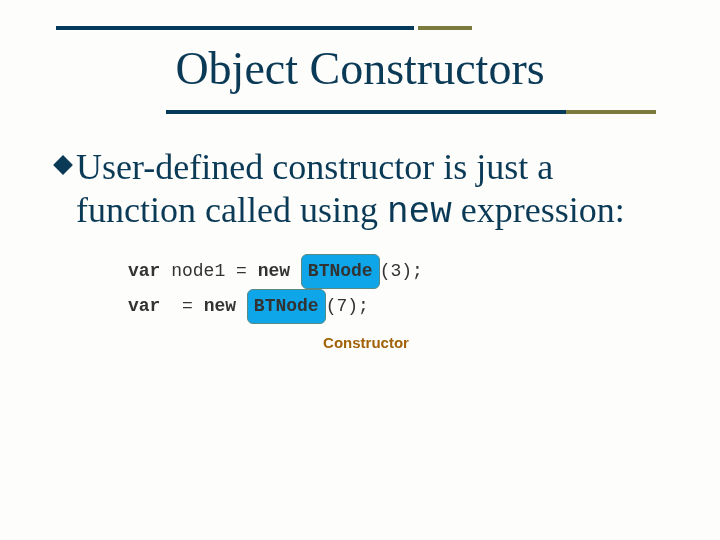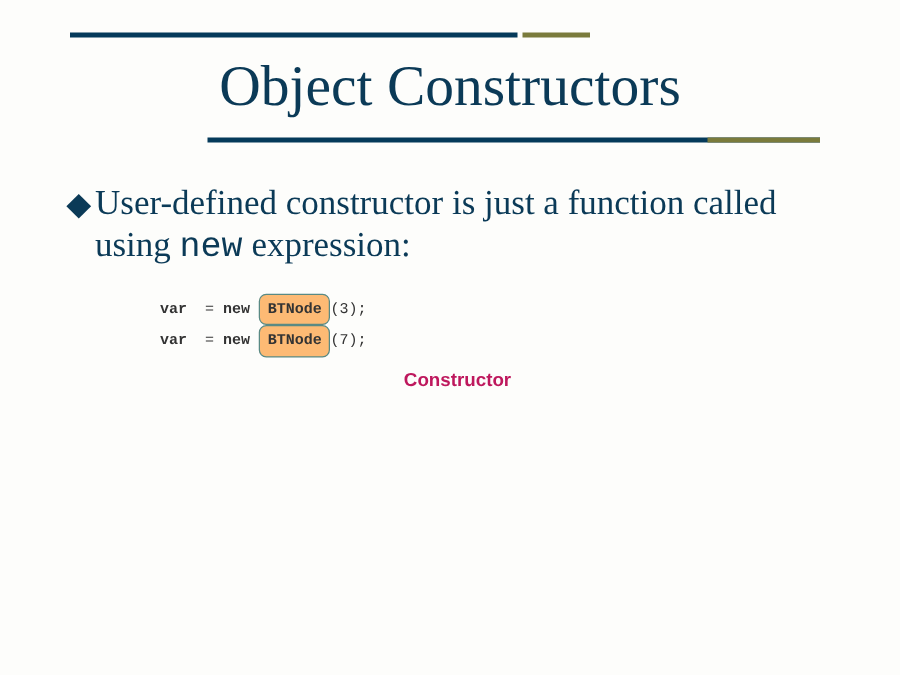--- a/index.html
+++ b/index.html
@@ -10,30 +10,30 @@
   .rule-top-olive { position: absolute; left: 418px; top: 26px; width: 54px; height: 4px; background: #7a7b3c; }
 
   .title { position: absolute; left: 0; top: 42px; width: 720px; text-align: center; font-size: 46px; color: #0b3a57; }
 
   .rule-mid { position: absolute; left: 166px; top: 110px; width: 490px; height: 4px; background: #053a5a; }
   .rule-mid-olive { position: absolute; left: 566px; top: 110px; width: 90px; height: 4px; background: #7a7b3c; }
 
   .body { position: absolute; left: 56px; top: 146px; width: 620px; }
   .para { display: flex; align-items: flex-start; margin-bottom: 20px; }
   .bullet { flex: 0 0 auto; width: 14px; height: 14px; transform: rotate(45deg); background: #0b3a57; margin-top: 12px; margin-right: 6px; }
-  .para-text { font-size: 28px; color: #0b3a57; line-height: 1.2; }
+  .para-text { font-size: 36px; color: #0b3a57; line-height: 1.2; }
   .para-text .mono { font-family: "Courier New", monospace; }
 
   .code { margin: 14px 0 10px 72px; }
-  .code-line { font-family: "Courier New", monospace; font-size: 12px; color: #333; line-height: 1.6; display: flex; align-items: center; }
+  .code-line { font-family: "Courier New", monospace; font-size: 18px; color: #333; line-height: 1.6; display: flex; align-items: center; }
   .kw-var { font-weight: bold; }
   .kw-new { font-weight: bold; }
-  .ctor-box { display: inline-block; padding: 2px 6px; border-radius: 6px; background: #fdba74; border: 1px solid #5a8a84; font-weight: bold; }
+  .ctor-box { display: inline-block; padding: 2px 6px; border-radius: 6px; background: #0ea5e9; border: 1px solid #5a8a84; font-weight: bold; }
 
-  .ctor-label { text-align: center; font-family: Arial, sans-serif; font-size: 15px; font-weight: bold; color: #be185d; margin: 6px 0 14px 0; }
+  .ctor-label { text-align: center; font-family: Arial, sans-serif; font-size: 15px; font-weight: bold; color: #a16207; margin: 6px 0 14px 0; }
 </style>
 </head>
 <body>
 
 <div class="slide">
   <div class="rule-top"></div>
   <div class="rule-top-olive"></div>
 
   <div class="title">Object Constructors</div>
 
@@ -44,21 +44,21 @@
 
     <div class="para">
       <div class="bullet"></div>
       <div class="para-text">
         <span>User-defined constructor is just a function called using </span><span class="mono">new</span><span> expression:</span>
       </div>
     </div>
 
     <div class="code">
       <div class="code-line">
-        <span class="kw-var">var</span>&nbsp;&nbsp;=&nbsp;<span class="kw-new">new</span>&nbsp;<span class="ctor-box">BTNode</span>(<span>3</span>);
+        <span class="kw-var">var</span>&nbsp;<span>node1</span>&nbsp;=&nbsp;<span class="kw-new">new</span>&nbsp;<span class="ctor-box">BTNode</span>(<span>3</span>);
       </div>
       <div class="code-line">
         <span class="kw-var">var</span>&nbsp;&nbsp;=&nbsp;<span class="kw-new">new</span>&nbsp;<span class="ctor-box">BTNode</span>(<span>7</span>);
       </div>
     </div>
 
     <div class="ctor-label">Constructor</div>
 
 
   </div>

